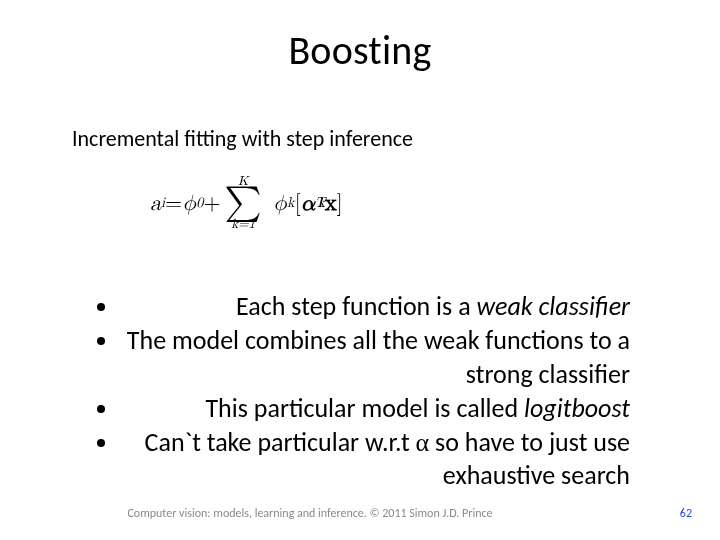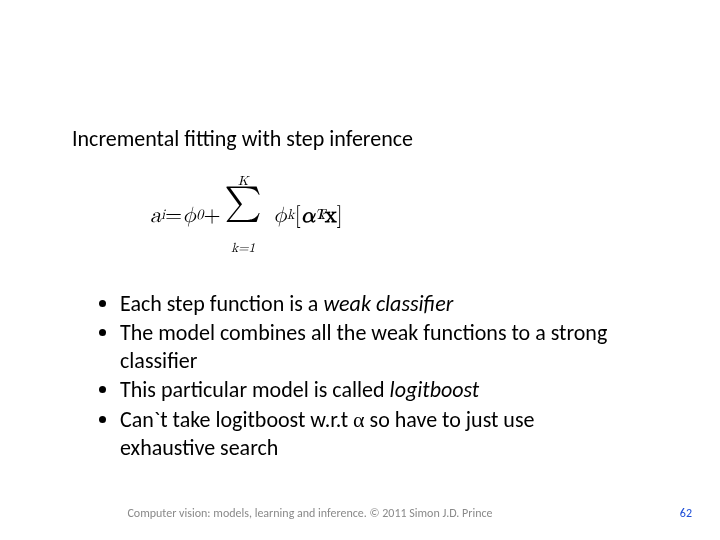--- a/index.html
+++ b/index.html
@@ -51,31 +51,32 @@
   .eq-sup { font-size: 0.65em; vertical-align: 0.55em; font-style: italic; }
   .sigma-block {
     display: inline-flex;
     flex-direction: column;
     align-items: center;
     line-height: 1;
     margin: 0 4px;
   }
   .sigma-block .lim-top { font-size: 0.6em; font-style: italic; }
   .sigma-block .sigma   { font-size: 1.6em; line-height: 0.85; }
-  .sigma-block .lim-bot { font-size: 0.6em; font-style: italic; margin-top: 24px; }
+  .sigma-block .lim-bot { font-size: 0.6em; font-style: italic; }
   .heaviside { font-style: normal; }
   .bold { font-weight: bold; font-style: normal; }
 
   .bullets {
     position: absolute;
     top: 290px;
     left: 100px;
     right: 90px;
-    font-size: 22px;
+    font-size: 26px;
     line-height: 1.28;
+    text-align: right;
   }
   .bullets ul {
     list-style: disc;
     margin: 0;
     padding-left: 20px;
   }
   .bullets ul ul {
     padding-left: 42px;
     margin: 2px 0 2px 0;
   }
@@ -103,20 +104,21 @@
     bottom: 0;
     font-size: 12px;
     color: #1d4ed8;
   }
 </style>
 </head>
 <body>
 
 <div class="slide">
 
+  <div class="title">Boosting</div>
 
   <div class="subtitle">Incremental fitting with step inference</div>
 
   <div class="equation">
     <span class="eq-lhs">a</span>
       <span class="eq-sub">i</span>
       <span> = </span>
       <span class="eq-lhs">ϕ</span>
       <span class="eq-sub">0</span>
       <span> + </span>
@@ -139,21 +141,21 @@
   <div class="bullets">
     <ul>
       <li>
         <span>Each step function is a </span><span class="italic">weak classifier</span>
       </li>
       <li>The model combines all the weak functions to a strong classifier</li>
       <li>
         <span>This particular model is called </span><span class="italic">logitboost</span>
       </li>
       <li>
-        <span>Can`t take logitboost w.r.t </span><span style="font-family:'Cambria Math',serif">α</span><span> so have to just use exhaustive search</span>
+        <span>Can`t take particular w.r.t </span><span style="font-family:'Cambria Math',serif">α</span><span> so have to just use exhaustive search</span>
       </li>
     </ul>
   </div>
 
   <div class="footer">
     <div class="footer-text">Computer vision: models, learning and inference.   © 2011 Simon J.D. Prince</div>
     <div class="page-num">62</div>
   </div>
 
 </div>

